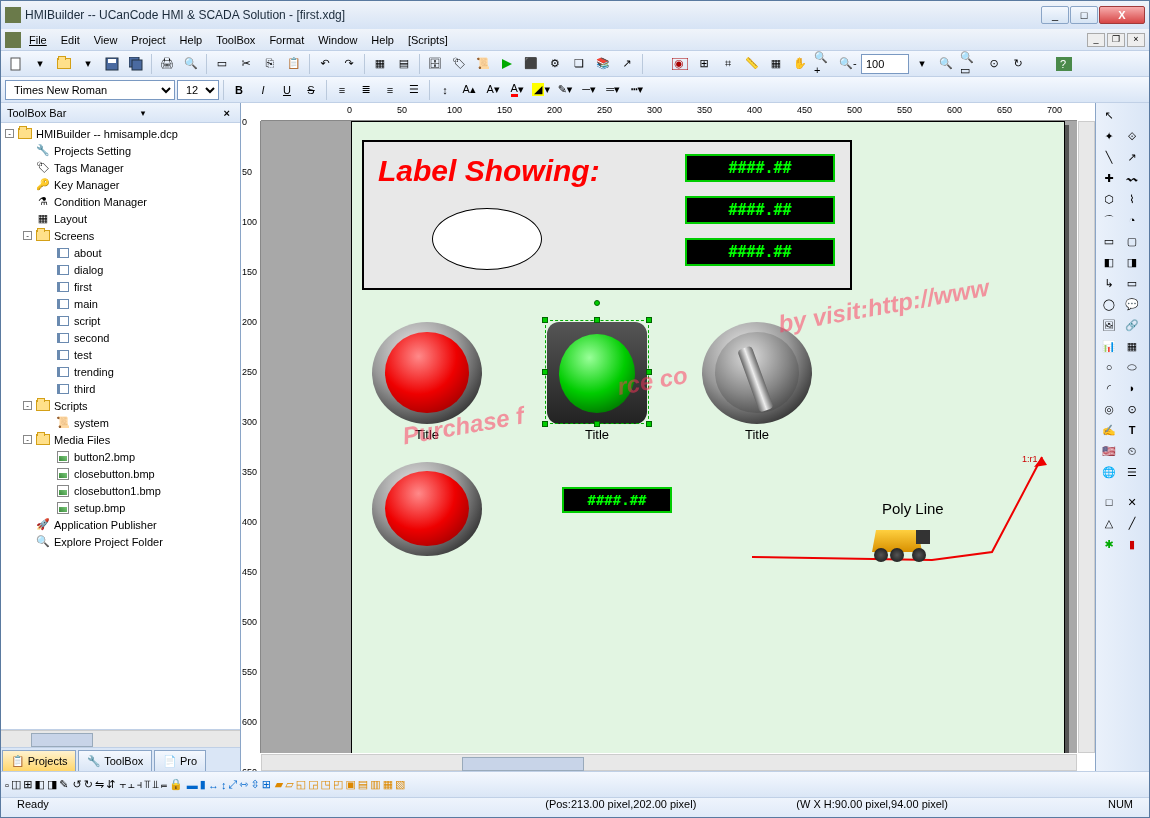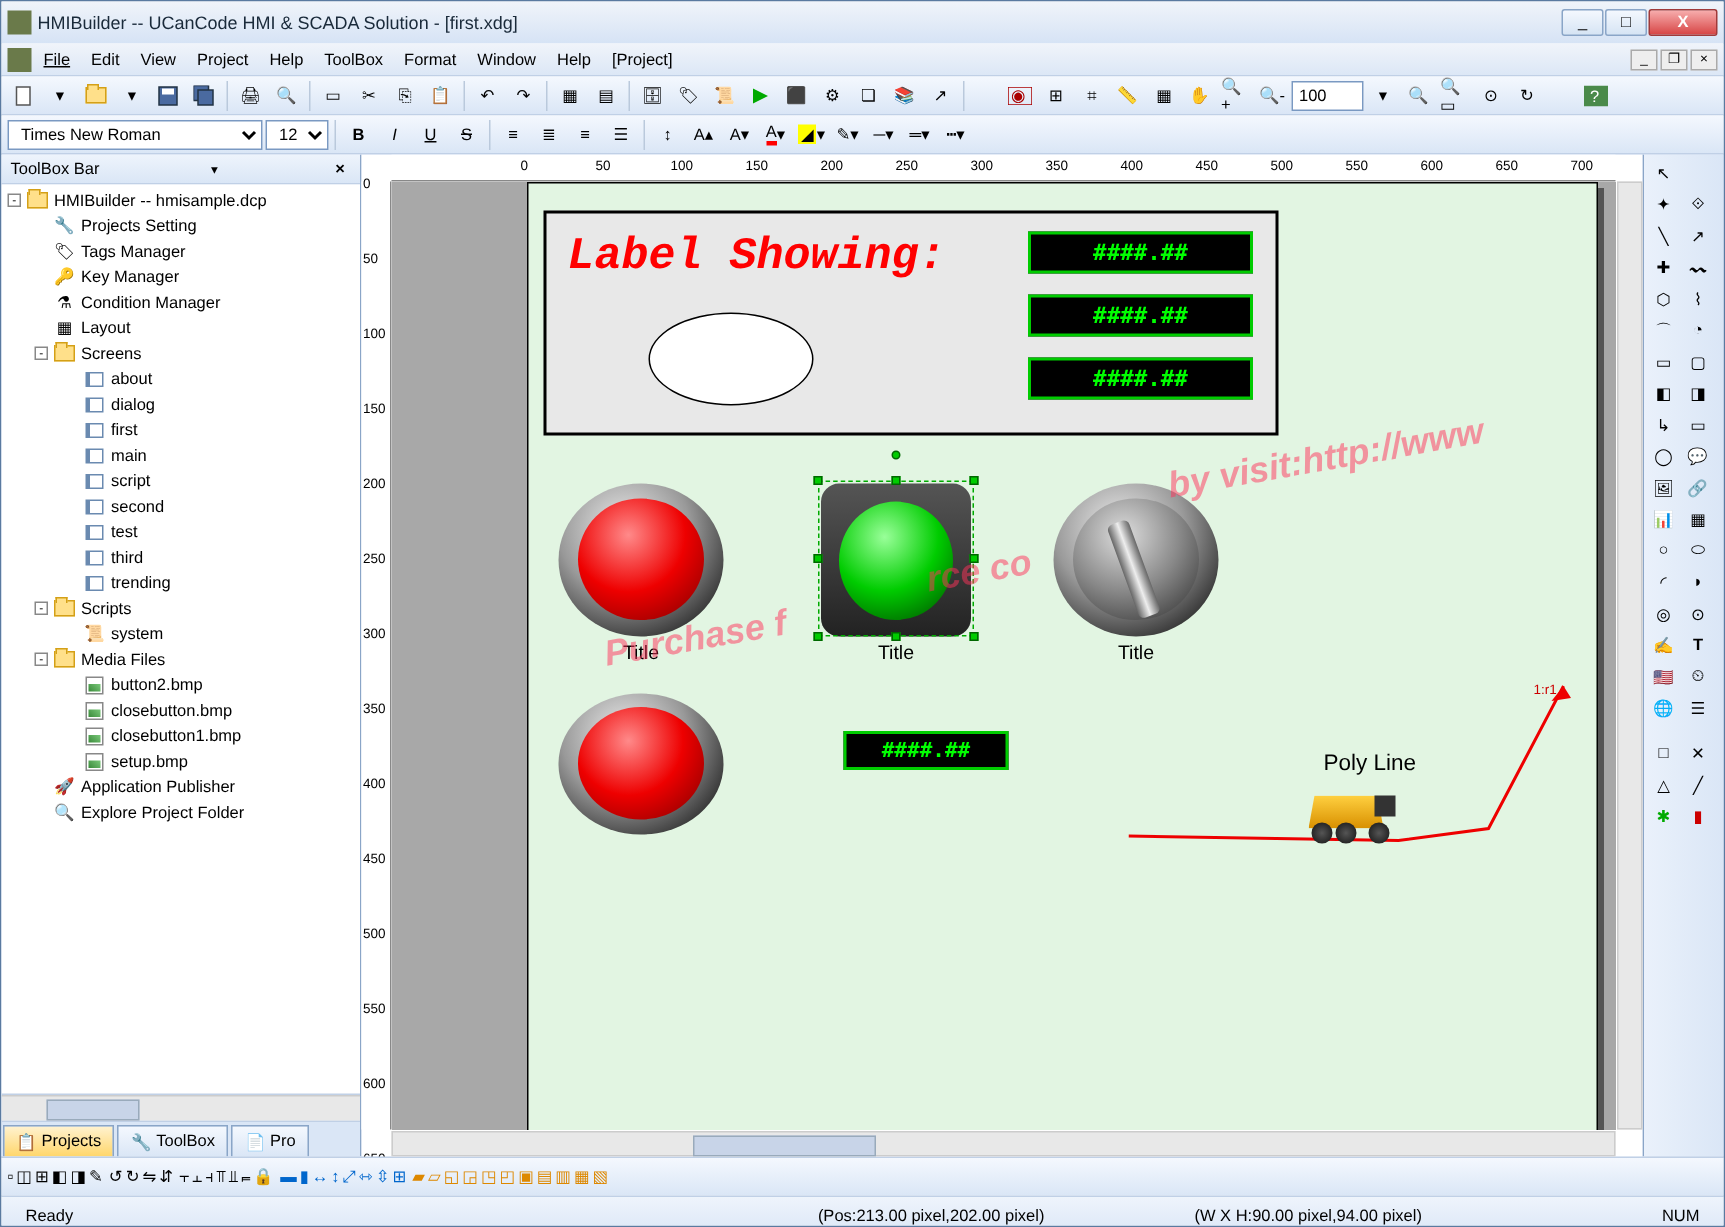--- a/index.html
+++ b/index.html
@@ -40,41 +40,41 @@
 .sidetabs .tab.inactive{background:linear-gradient(#f4f8fe,#dae6f6);}
 .canvas-area { flex:1; position:relative; background:#fff; display:flex; }
 .ruler-h { position:absolute; top:0; left:20px; right:18px; height:18px; background:#fff; border-bottom:1px solid #888; font-size:9px; overflow:hidden;}
 .ruler-v { position:absolute; top:18px; left:0; width:20px; bottom:18px; background:#fff; border-right:1px solid #888; font-size:9px;}
 .tick{position:absolute;font-size:9px;color:#000;}
 .canvas { position:absolute; top:18px; left:20px; right:18px; bottom:18px; background:#a8a8a8; overflow:auto; }
 .page { position:absolute; top:0; left:0; width:820px; height:690px; }
 .pageshadow{position:absolute;top:4px;left:94px;width:714px;height:684px;background:#555;}
 .pagebg { position:absolute; top:0; left:90px; width:714px; height:684px; background:#e2f5e2; border:1px solid #000; }
 .panel{position:absolute;background:#e8e8e8;border:2px solid #000;}
-.lbl{position:absolute;color:#f00;font-family:Liberation Mono, monospace;font-weight:bold;font-style:italic;font-size:30px;}
+.lbl{position:absolute;color:#f00;font-family:Liberation Sans, sans-serif;font-weight:bold;font-style:italic;font-size:30px;}
 .disp{position:absolute;background:#000;border:2px solid #0c0;color:#0f0;font-family:monospace;font-weight:bold;text-align:center;display:flex;align-items:center;justify-content:center;}
 .ellipse{position:absolute;border:1px solid #000;border-radius:50%;background:#fff;}
 .btn3d{position:absolute;}
 .btn3d .base{width:100%;height:85%;border-radius:50%;background:radial-gradient(circle at 40% 30%,#eee,#999 45%,#333 80%);position:relative;}
 .btn3d.red .cap{position:absolute;top:8%;left:12%;width:76%;height:68%;border-radius:50%;background:radial-gradient(circle at 40% 30%,#ff8a8a,#e00 50%,#800 95%);}
 .btn3d.grn .cap{position:absolute;top:10%;left:12%;width:76%;height:66%;border-radius:50%;background:radial-gradient(circle at 40% 30%,#9f9,#0c0 50%,#050 95%);}
 .btn3d.dial .cap{position:absolute;top:8%;left:12%;width:76%;height:68%;border-radius:50%;background:radial-gradient(circle at 40% 30%,#ddd,#888 50%,#333 95%);}
 .btn3d.dial .hdl{position:absolute;top:20%;left:42%;width:14%;height:55%;background:linear-gradient(90deg,#666,#eee,#666);transform:rotate(-20deg);border-radius:4px;}
 .btitle{position:absolute;width:100%;text-align:center;font-family:Liberation Sans, sans-serif;font-size:13px;}
 .sel{position:absolute;border:1px dashed #0a0;}
 .selh{position:absolute;width:6px;height:6px;background:#0c0;border:1px solid #060;}
 .truck{position:absolute;}
 .truck .body{width:50px;height:22px;background:linear-gradient(#ffd040,#d89000);clip-path:polygon(8% 0,92% 0,100% 100%,0 100%);}
 .truck .cab{position:absolute;bottom:8px;right:-8px;width:14px;height:14px;background:#333;}
 .truck .w{position:absolute;bottom:-10px;width:14px;height:14px;border-radius:50%;background:radial-gradient(#555,#111);}
 .watermark{position:absolute;color:rgba(255,50,90,0.5);font-size:24px;font-weight:bold;transform:rotate(-10deg);pointer-events:none;font-style:italic;}
 .righttools { width:54px; background:linear-gradient(90deg,#eaf1fb,#dae6f6); border-left:1px solid #8aa5c7; display:flex; flex-wrap:wrap; align-content:flex-start; padding:2px; gap:1px; }
 .righttools .rt { width:22px; height:20px; border:1px solid transparent; display:flex;align-items:center;justify-content:center; }
 .bottombar { height:26px; background:linear-gradient(#f4f8fe,#dae6f6); border-top:1px solid #c0d0e6; display:flex; align-items:center; padding:0 4px; gap:2px; }
-.statusbar { height:20px; background:linear-gradient(#eef4fc,#e0eaf8); border-top:1px solid #c0d0e6; display:flex; align-items:flex-end; padding:0 6px; font-size:11px;gap:10px; }
+.statusbar { height:20px; background:linear-gradient(#eef4fc,#e0eaf8); border-top:1px solid #c0d0e6; display:flex; align-items:flex-start; padding:0 6px; font-size:11px;gap:10px; }
 .statusbar .seg{padding:0 10px;}
 svg{display:block;}
 .scrollv{position:absolute;top:18px;right:0;width:17px;bottom:18px;background:#e8e8e8;border:1px solid #ccc;}
 .scrollh{position:absolute;bottom:0;left:20px;right:18px;height:17px;background:#e8e8e8;border:1px solid #ccc;}
 .scrollh::before{content:"";position:absolute;left:200px;top:2px;width:120px;height:12px;background:#c8d4e8;border:1px solid #9ab;}
 </style>
 </head>
 <body>
 
 <div class="window">
@@ -93,21 +93,21 @@
     <div class="icon" style="width:16px;height:16px;background:#6a7a4a;"></div>
     <span class="mi"><u style="text-decoration:underline;text-decoration-skip-ink:none;">File</u></span>
     <span class="mi">Edit</span>
     <span class="mi">View</span>
     <span class="mi">Project</span>
     <span class="mi">Help</span>
     <span class="mi">ToolBox</span>
     <span class="mi">Format</span>
     <span class="mi">Window</span>
     <span class="mi">Help</span>
-    <span class="mi">[Project]</span>
+    <span class="mi">[Scripts]</span>
     <div class="mdicontrols">
       <button>_</button>
       <button>❐</button>
       <button>×</button>
     </div>
   </div>
 
   <div class="toolbar">
     <div class="tb">
         <svg width="14" height="14">
@@ -317,28 +317,28 @@
             <span class="ic">
               <div class="scr"></div>
             </span>
             <span>test</span>
           </div>
         <div class="tn" style="padding-left:40px">
             <span class="sp"></span>
             <span class="ic">
               <div class="scr"></div>
             </span>
+            <span>trending</span>
+          </div>
+        <div class="tn" style="padding-left:40px">
+            <span class="sp"></span>
+            <span class="ic">
+              <div class="scr"></div>
+            </span>
             <span>third</span>
-          </div>
-        <div class="tn" style="padding-left:40px">
-            <span class="sp"></span>
-            <span class="ic">
-              <div class="scr"></div>
-            </span>
-            <span>trending</span>
           </div>
         <div class="tn" style="padding-left:20px">
             <span class="pm">-</span>
             <span class="ic">
               <div class="fld"></div>
             </span>
             <span>Scripts</span>
           </div>
         <div class="tn" style="padding-left:40px">
             <span class="sp"></span>

